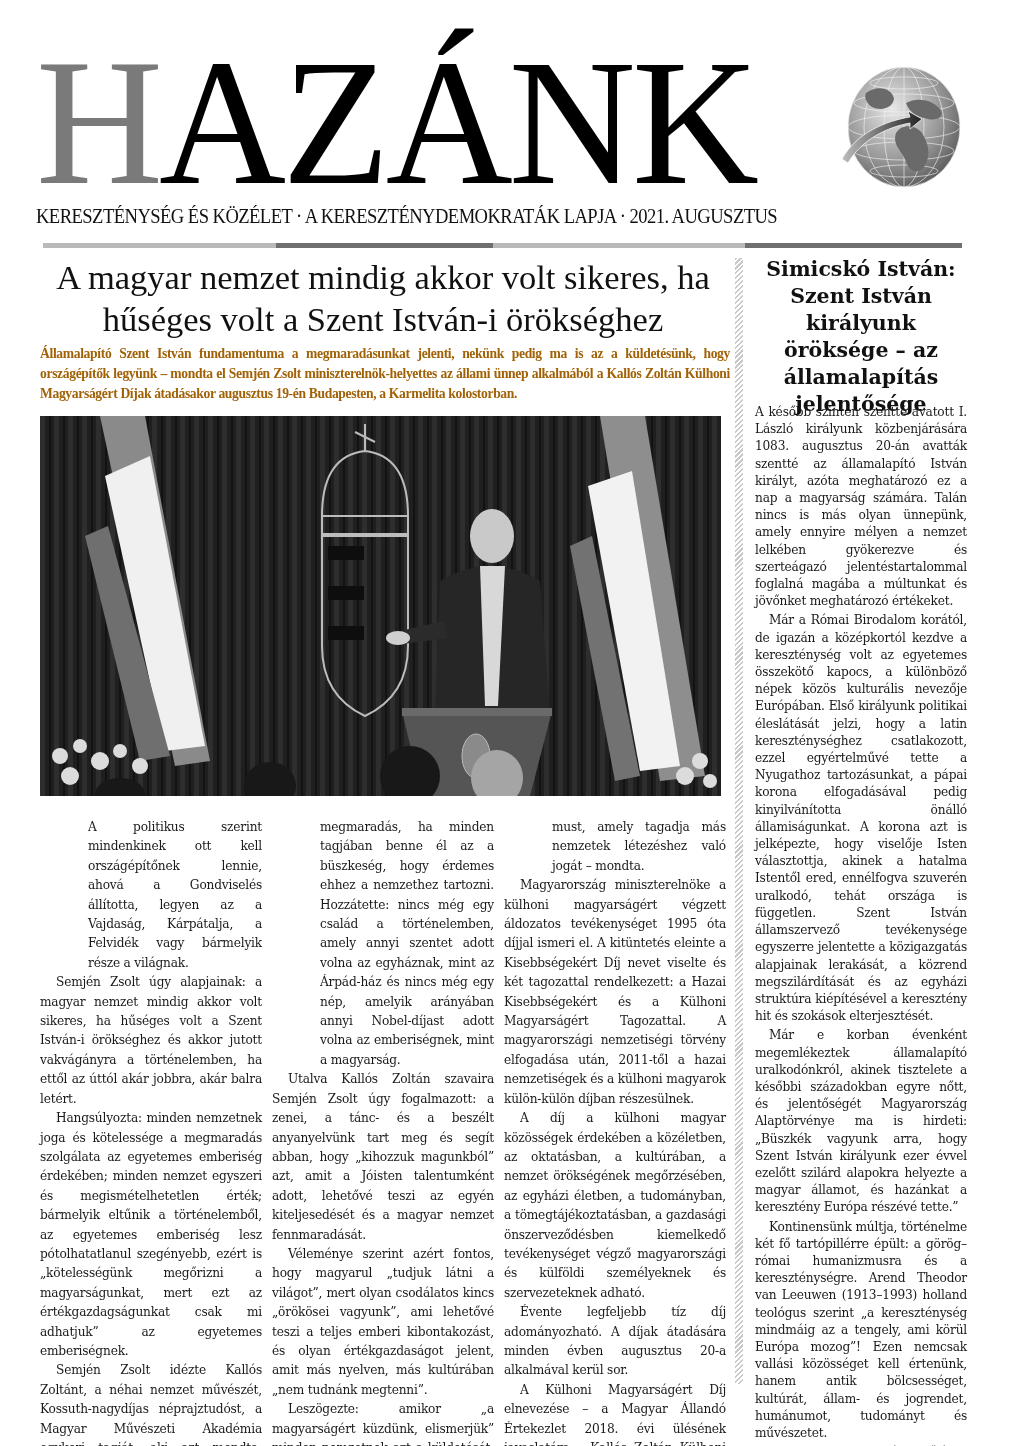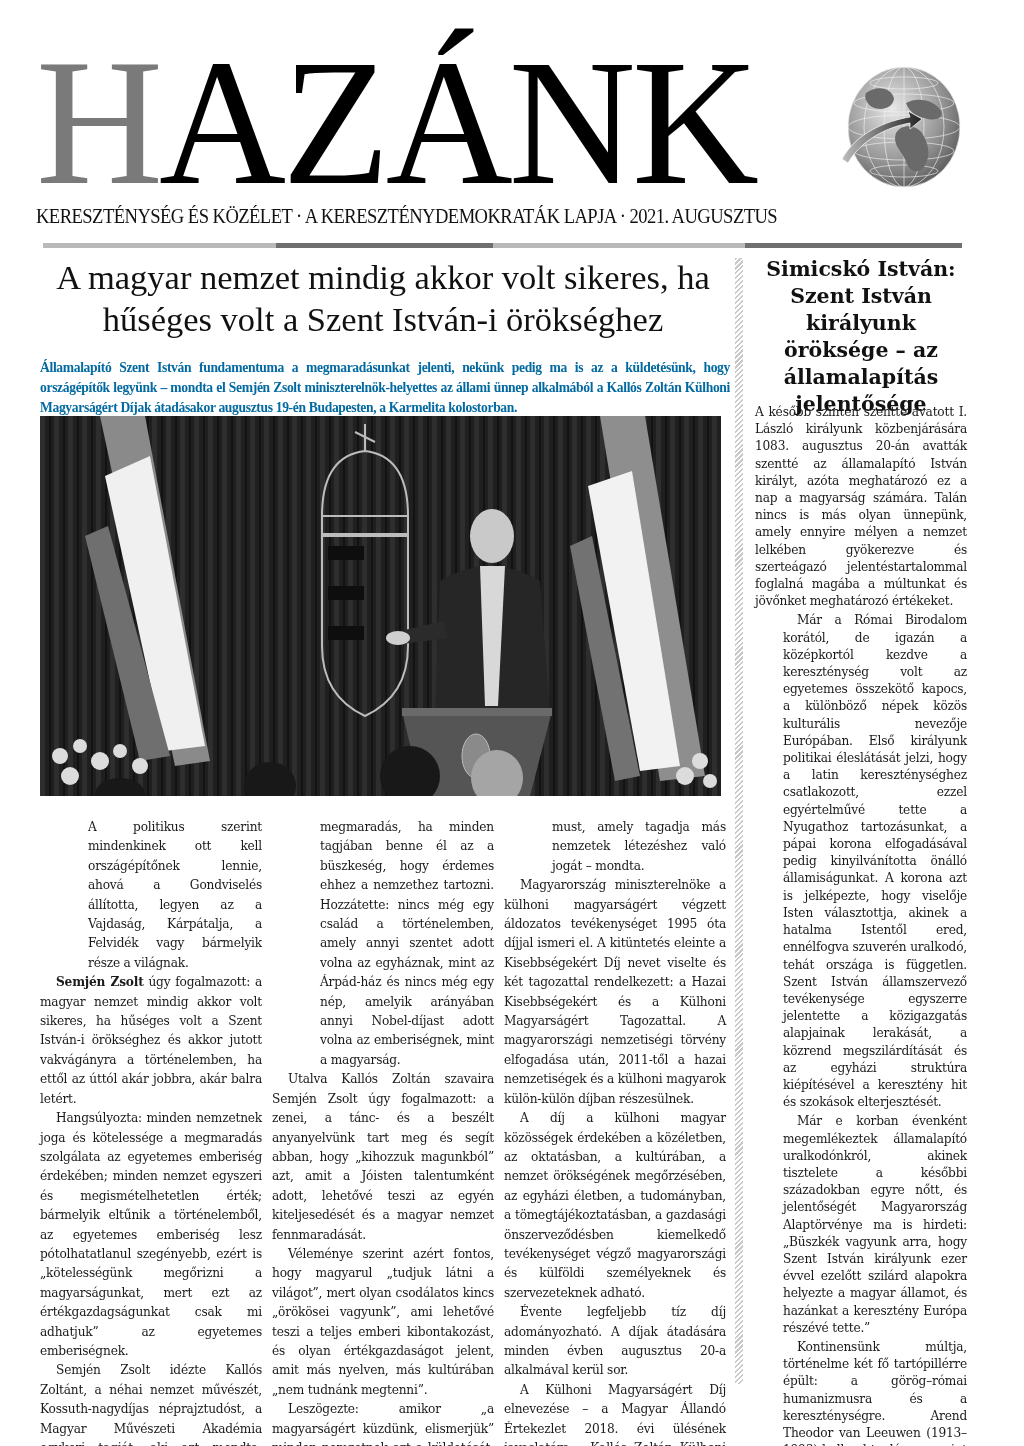--- a/index.html
+++ b/index.html
@@ -21,46 +21,46 @@
               letter-spacing: -0.6px; white-space: nowrap; transform: scaleX(0.93); transform-origin: left; color: #111; }
 
   .rule { position: absolute; top: 243px; height: 5px; }
   .rule.light { background: #b9b9b9; }
   .rule.dark  { background: #6f6f6f; }
 
   
   .headline { position: absolute; left: 36px; top: 256px; width: 694px; margin: 0;
               text-align: center; font-family: "Liberation Serif", "DejaVu Serif", serif;
               font-weight: normal; font-size: 34.5px; line-height: 42px; color: #111; }
-  .lead { position: absolute; left: 40px; top: 358px; width: 690px; margin: 0;
+  .lead { position: absolute; left: 40px; top: 344px; width: 690px; margin: 0;
           font-family: "Liberation Serif", "DejaVu Serif", serif; font-weight: bold;
-          font-size: 13.6px; line-height: 20px; text-align: justify; letter-spacing: -0.35px; color: #0369a1; }
+          font-size: 13.6px; line-height: 20px; text-align: justify; letter-spacing: -0.35px; color: #a16207; }
 
   .photo { position: absolute; left: 40px; top: 416px; width: 681px; height: 380px;
            background: #1d1d1d; overflow: hidden; }
 
   .col { position: absolute; top: 818px; width: 222px;
          font-family: "DejaVu Serif", "Liberation Serif", serif; font-size: 12.2px;
          line-height: 19.4px; text-align: justify; hyphens: manual; color: #1a1a1a; letter-spacing: -0.2px; }
   .col p { margin: 0; text-indent: 0; }
   .col p.ind { text-indent: 16px; }
   .col p.first { text-indent: 0; margin-left: 48px; }
-  .col b { font-weight: bold; }
+  .col b { font-weight: normal; }
 
   
   .hatch { position: absolute; left: 735px; top: 258px; width: 8px; height: 1126px;
            background: repeating-linear-gradient(135deg, #c8c8c8 0 1.5px, #ffffff 1.5px 3.5px); }
   .side-title { position: absolute; left: 752px; top: 256px; width: 218px; margin: 0;
                 text-align: center; font-family: "DejaVu Serif", "Liberation Serif", serif;
                 font-weight: bold; font-size: 20.5px; line-height: 27px; color: #111; }
   .side-body { position: absolute; left: 755px; top: 404px; width: 212px;
                font-family: "DejaVu Serif", "Liberation Serif", serif; font-size: 12.2px;
                line-height: 17.2px; text-align: justify; color: #1a1a1a; letter-spacing: -0.2px; }
   .side-body p { margin: 0 0 2px 0; }
-  .side-body p.ind { text-indent: 14px; margin-left: 28px; }
+  .side-body p.ind { text-indent: 14px; }
   .side-sig { text-align: right; font-style: italic; }
 </style>
 </head>
 <body>
 
 <div class="masthead">
   <h1 class="mast-title"><span class="mast-h">H</span><span class="mast-rest">AZÁNK</span></h1>
   <svg class="globe" viewBox="0 0 128 128">
     <defs>
       <radialGradient id="gg" cx="40%" cy="35%" r="70%">
@@ -158,21 +158,21 @@
       <ellipse cx="80" cy="378" rx="25" ry="16"></ellipse>
       <ellipse cx="230" cy="370" rx="26" ry="24"></ellipse>
       <ellipse cx="370" cy="360" rx="30" ry="30"></ellipse>
     </g>
     <ellipse cx="457" cy="362" rx="26" ry="28" fill="#a5a5a5"></ellipse>
   </svg>
 </div>
 
 <div class="col" style="left:40px;">
   <p class="first">A politikus szerint mindenkinek ott kell országépítőnek lennie, ahová a Gondviselés állította, legyen az a Vajdaság, Kárpátalja, a Felvidék vagy bármelyik része a világnak.</p>
-  <p class="ind"><b>Semjén Zsolt</b><span> úgy fogalmazott: a magyar nemzet mindig akkor volt sikeres, ha hűséges volt a Szent István-i örökséghez és akkor jutott vakvágányra a történelemben, ha ettől az úttól akár jobbra, akár balra letért.</span></p>
+  <p class="ind"><b>Semjén Zsolt</b><span> úgy alapjainak: a magyar nemzet mindig akkor volt sikeres, ha hűséges volt a Szent István-i örökséghez és akkor jutott vakvágányra a történelemben, ha ettől az úttól akár jobbra, akár balra letért.</span></p>
   <p class="ind">Hangsúlyozta: minden nemzetnek joga és kötelessége a megmaradás szolgálata az egyetemes emberiség érdekében; minden nemzet egyszeri és megismételhetetlen érték; bármelyik eltűnik a történelemből, az egyetemes emberiség lesz pótolhatatlanul szegényebb, ezért is „kötelességünk megőrizni a magyarságunkat, mert ezt az értékgazdagságunkat csak mi adhatjuk” az egyetemes emberiségnek.</p>
   <p class="ind">Semjén Zsolt idézte Kallós Zoltánt, a néhai nemzet művészét, Kossuth-nagydíjas néprajztudóst, a Magyar Művészeti Akadémia egykori tagját, aki azt mondta: „addig leszünk magyarok, amíg magyarul énekelünk és táncolunk”.</p>
   <p class="ind">A miniszterelnök-helyettes kiemelte: egy nép számára, főleg egy létszámában kis nép számára akkor van</p>
 </div>
 
 <div class="col" style="left:272px;">
   <p class="first">megmaradás, ha minden tagjában benne él az a büszkeség, hogy érdemes ehhez a nemzethez tartozni. Hozzátette: nincs még egy család a történelemben, amely annyi szentet adott volna az egyháznak, mint az Árpád-ház és nincs még egy nép, amelyik arányában annyi Nobel-díjast adott volna az emberiségnek, mint a magyarság.</p>
   <p class="ind">Utalva Kallós Zoltán szavaira Semjén Zsolt úgy fogalmazott: a zenei, a tánc- és a beszélt anyanyelvünk tart meg és segít abban, hogy „kihozzuk magunkból” azt, amit a Jóisten talentumként adott, lehetővé teszi az egyén kiteljesedését és a magyar nemzet fennmaradását.</p>
   <p class="ind">Véleménye szerint azért fontos, hogy magyarul „tudjuk látni a világot”, mert olyan csodálatos kincs „örökösei vagyunk”, ami lehetővé teszi a teljes emberi kibontakozást, és olyan értékgazdaságot jelent, amit más nyelven, más kultúrában „nem tudnánk megtenni”.</p>
   <p class="ind">Leszögezte: amikor „a magyarságért küzdünk, elismerjük” minden nemzetnek azt a küldetését, hogy saját magát megőrizze az egyetemes emberiség számára.</p>

